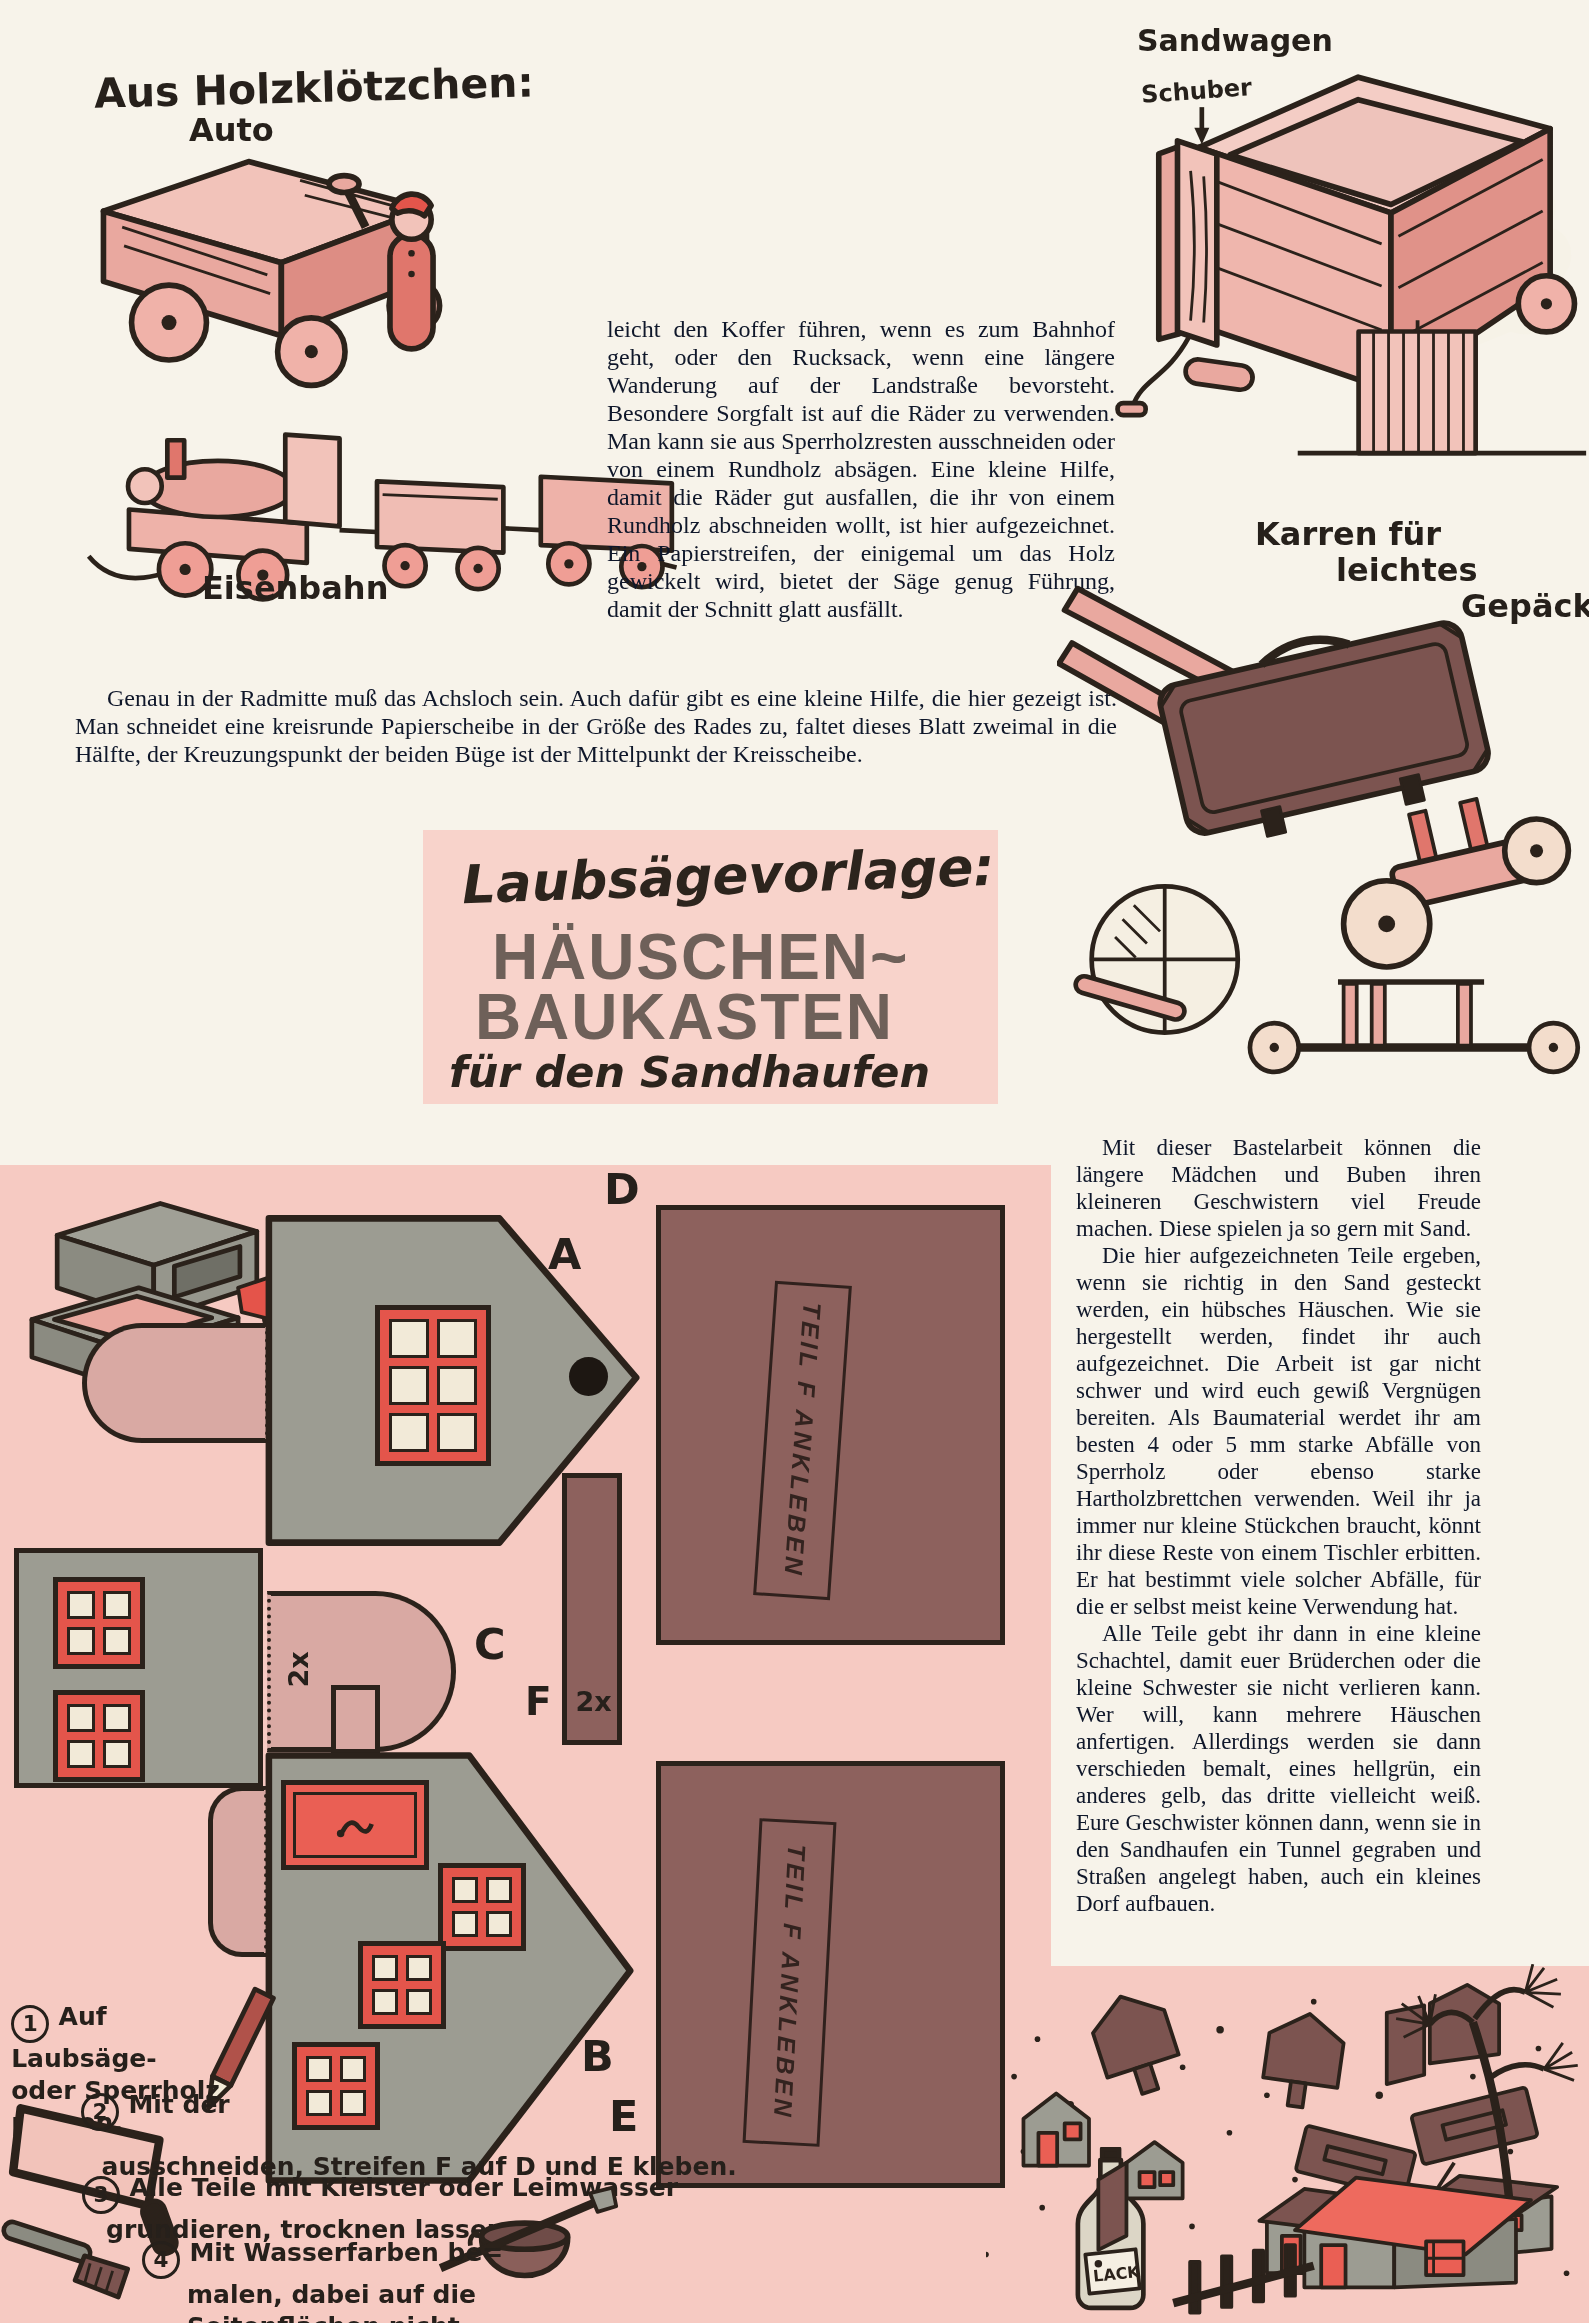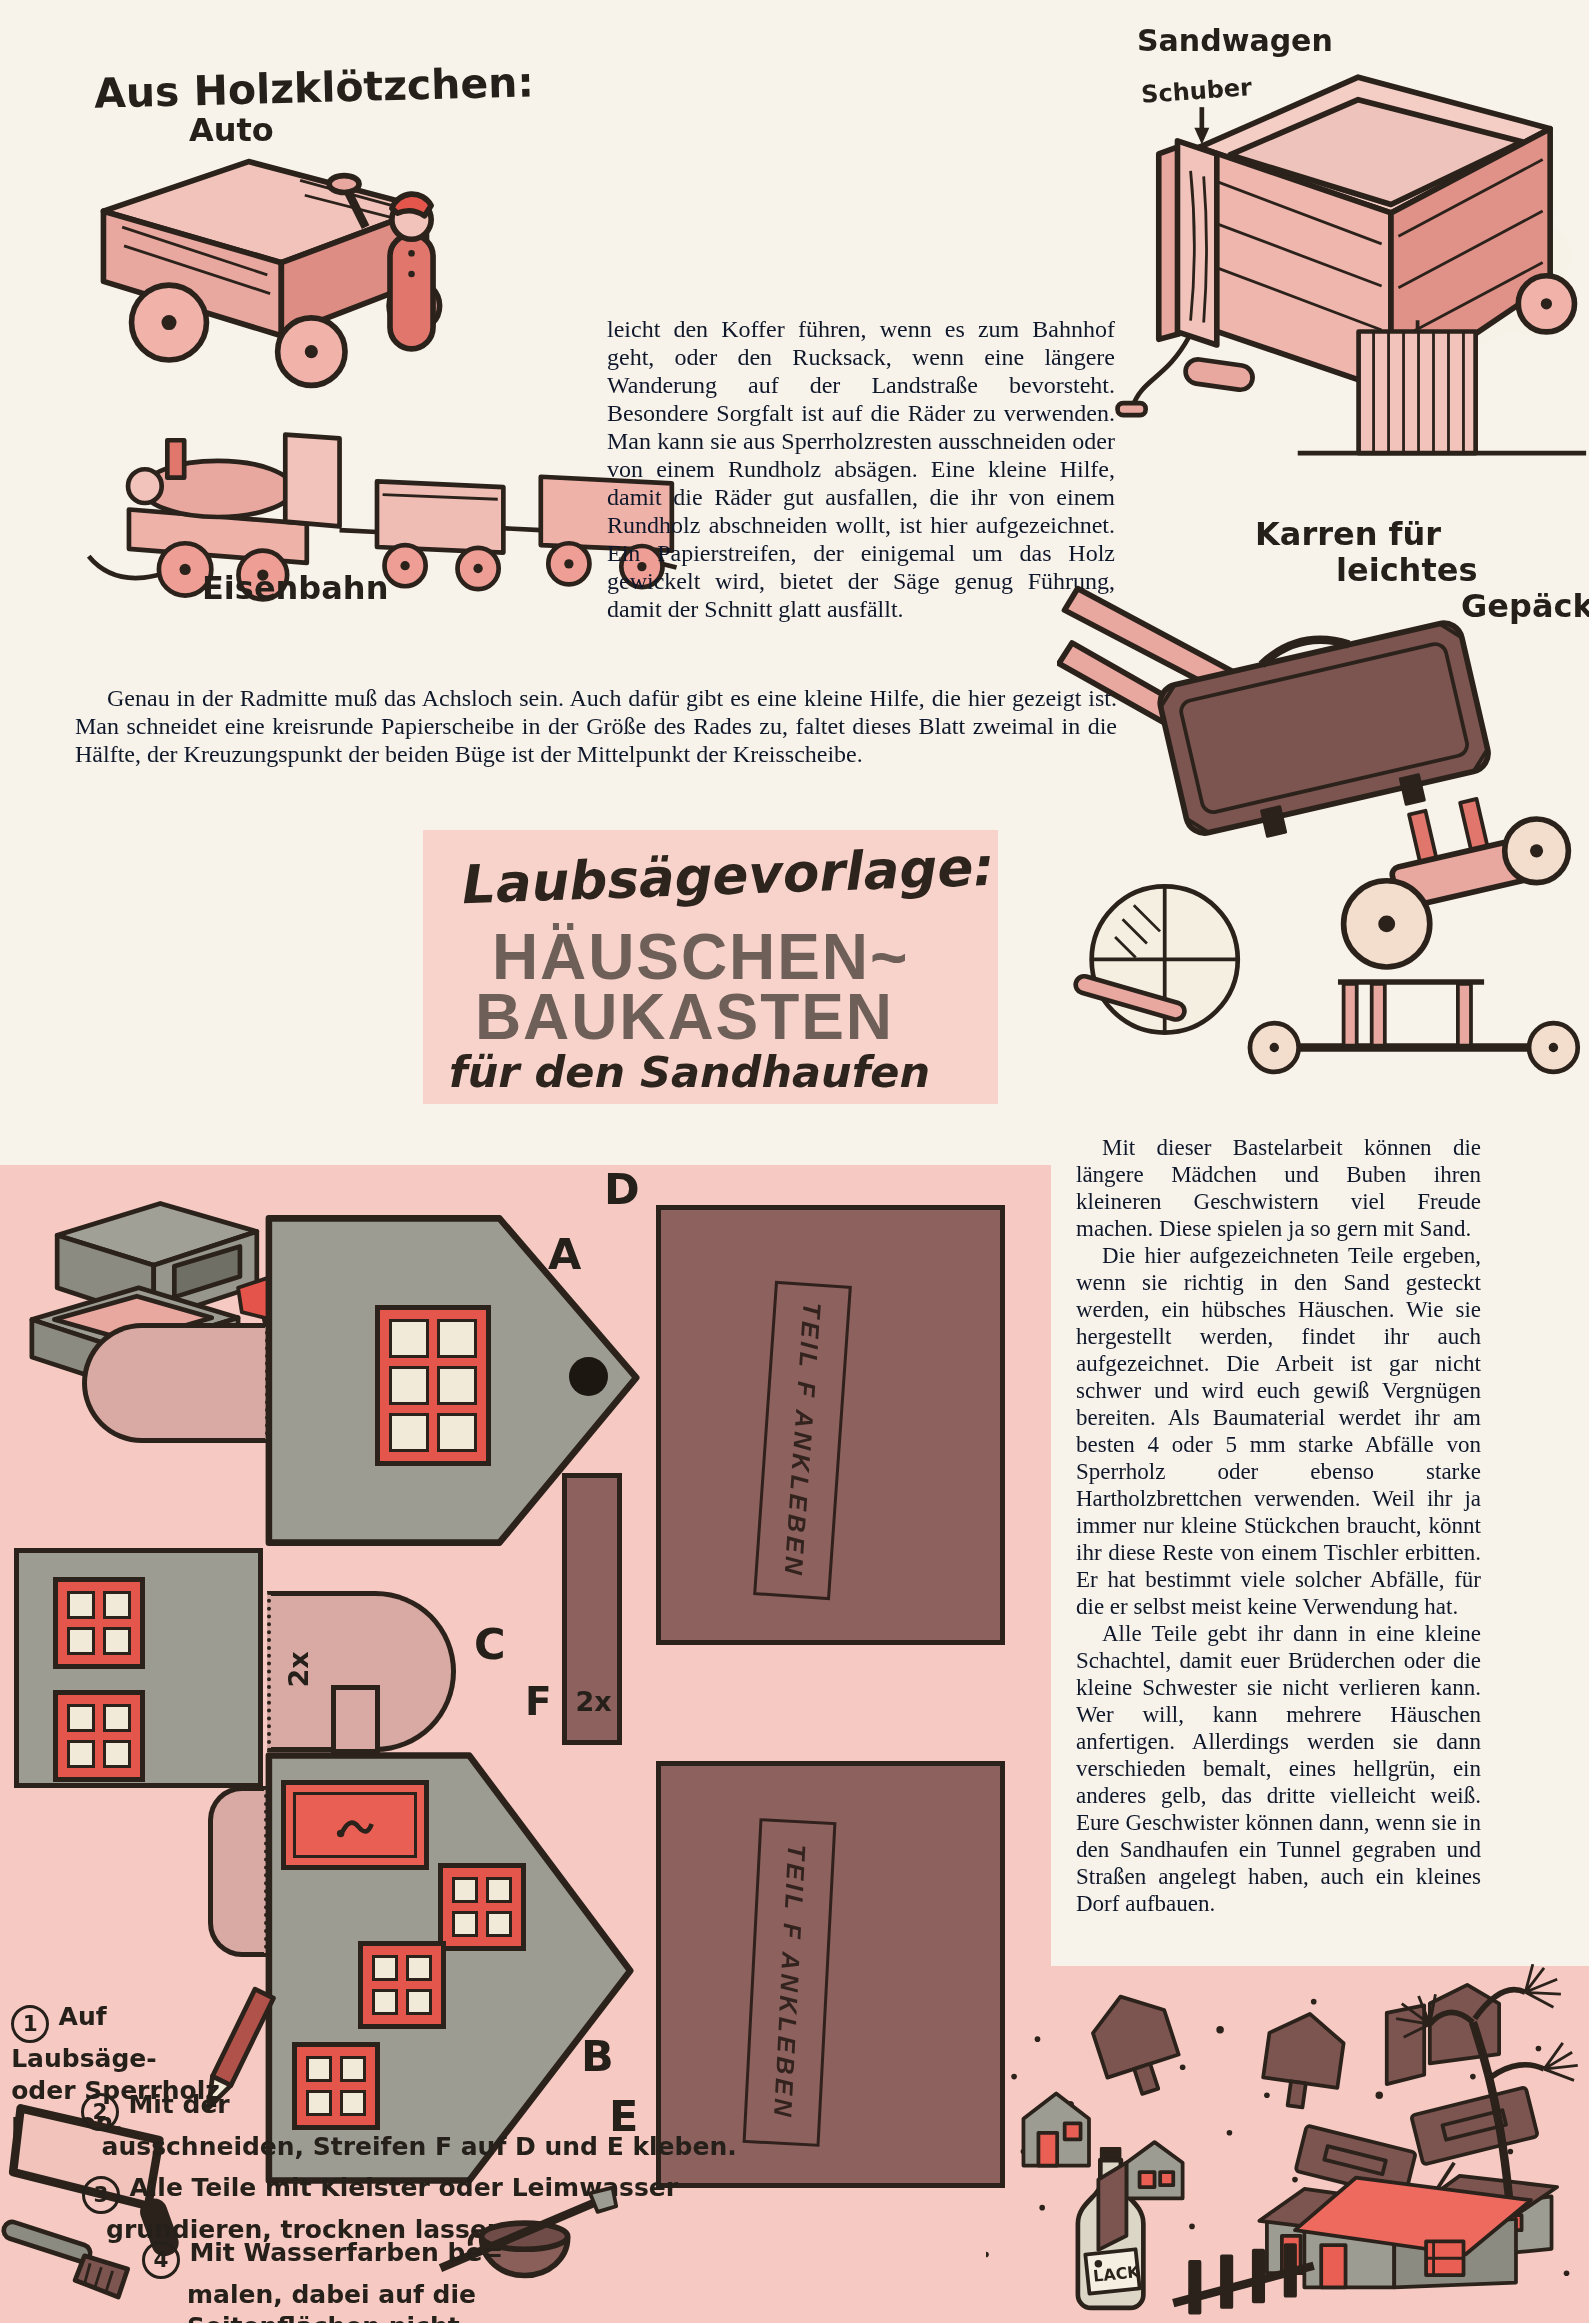--- a/index.html
+++ b/index.html
@@ -315,21 +315,21 @@
 
   <svg class="abs" style="left:0px;top:2082px;" width="225" height="197" viewBox="0 0 240 210">
     <g stroke="#2b221b" stroke-linejoin="round" fill="none">
       <polygon points="22,28 170,62 158,132 14,96" fill="#f2c3ba" stroke-width="9"></polygon>
       <line x1="14" y1="96" x2="158" y2="132" stroke-width="4"></line>
       <rect x="158" y="126" width="24" height="58" rx="11" transform="rotate(-20 170 155)" fill="#2b221b" stroke-width="5"></rect>
     </g>
   </svg>
   <div class="abs step" style="left:81px;top:2089px;width:618px;">
     <span class="stepnum">2</span><span>Mit der</span>
-    <div style="margin-left:20.6px;white-space:nowrap;">ausschneiden, Streifen F auf D und E kleben.</div>
+    <div style="margin-left:20.6px;white-space:nowrap;margin-top:20px;">ausschneiden, Streifen F auf D und E kleben.</div>
   </div>
 
   <svg class="abs" style="left:0px;top:2207px;" width="169" height="122" viewBox="0 0 180 130">
     <g stroke="#2b221b" stroke-width="5" stroke-linejoin="round" fill="none">
       <rect x="2" y="28" width="96" height="18" rx="9" transform="rotate(18 50 37)" fill="#8b8b81"></rect>
       <polygon points="90,52 136,66 126,96 80,78" fill="#7c5450"></polygon>
       <path d="M96,60 l-6,22 M108,64 l-7,22 M120,68 l-7,22" stroke-width="3"></path>
     </g>
   </svg>
   <div class="abs step" style="left:82px;top:2172px;width:600px;">

